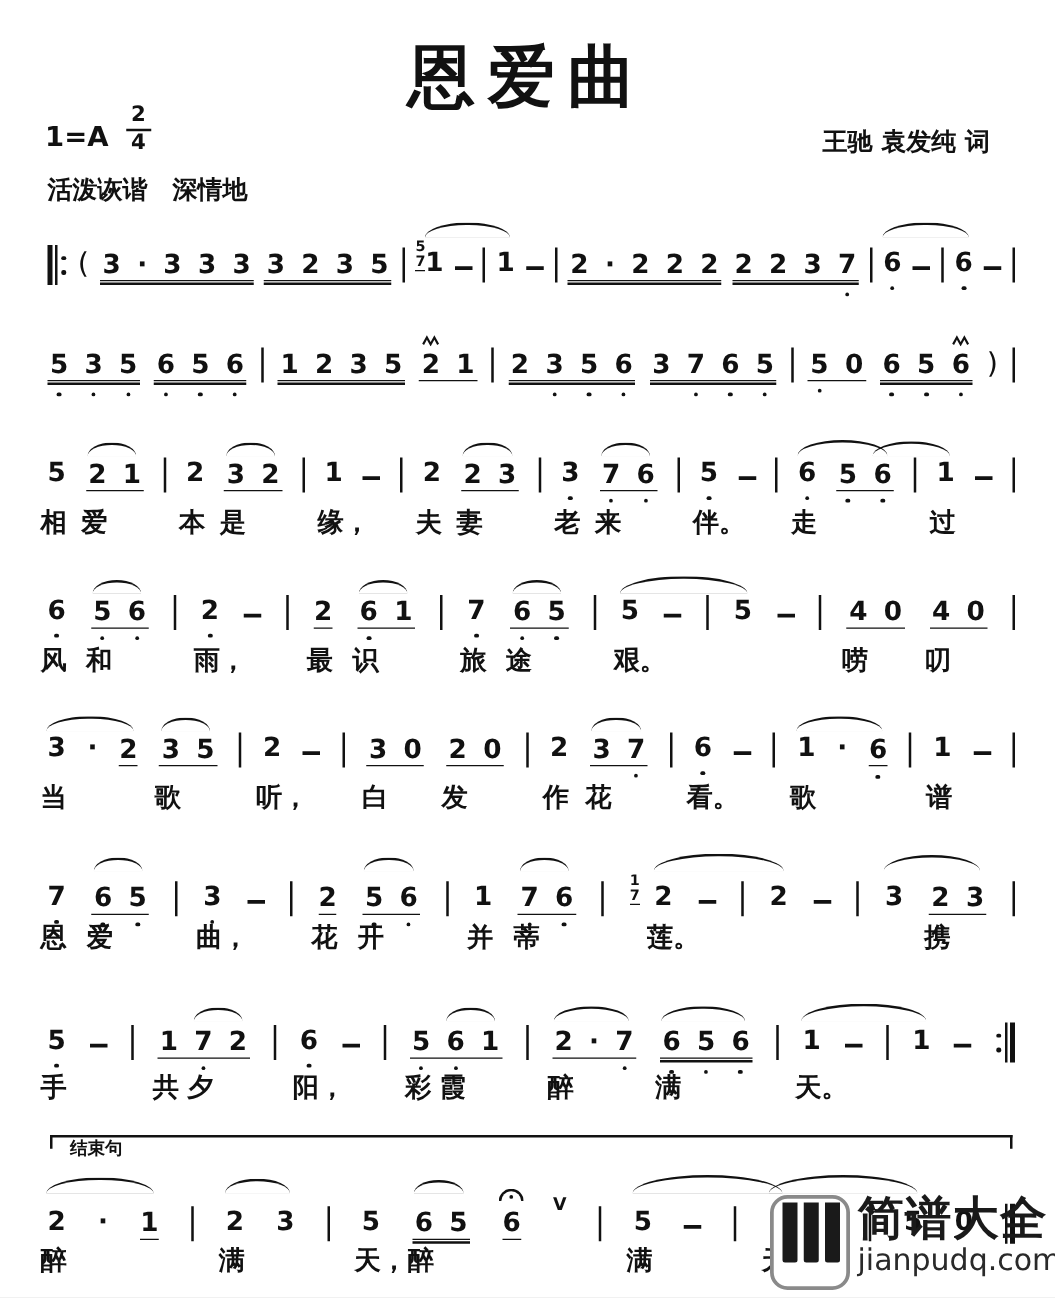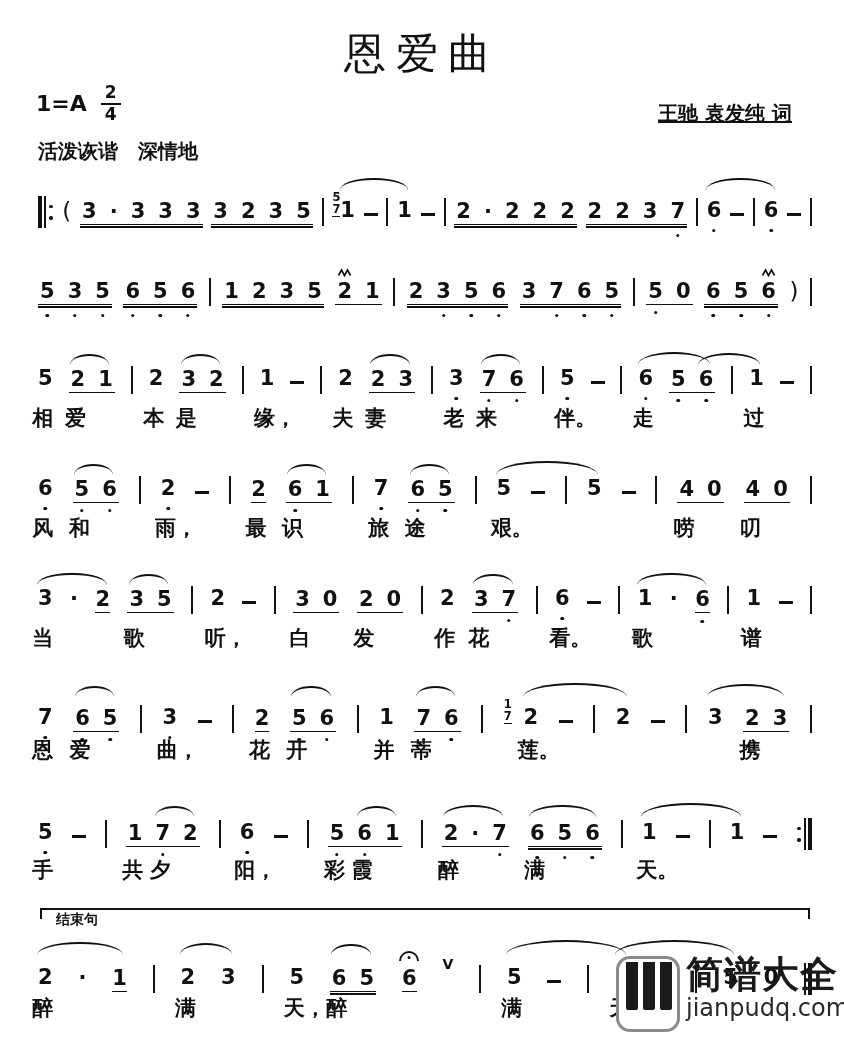--- a/index.html
+++ b/index.html
@@ -1,31 +1,31 @@
 <!DOCTYPE html>
 <html><head>
 <meta charset="utf-8">
 <style>
   html,body{margin:0;padding:0;background:#e8e8e8;}
   #page{position:relative;width:844px;height:1038px;background:#fff;color:#111;
         font-family:"DejaVu Sans","Liberation Sans",sans-serif;overflow:hidden;}
   
   .title{position:absolute;top:26px;left:0;right:0;text-align:center;
-         font-size:42px;font-weight:400;letter-spacing:10px;}
+         font-size:54px;font-weight:700;letter-spacing:10px;}
   .subtitle{position:absolute;top:98px;left:0;right:0;text-align:center;
             font-size:22px;font-weight:700;}
-  .keyrow{position:absolute;top:84px;left:36px;display:flex;align-items:center;gap:14px;}
+  .keyrow{position:absolute;top:84px;left:36px;display:flex;align-items:flex-end;gap:14px;}
   .keysig{font-size:22px;font-weight:700;}
   .ts{display:inline-flex;flex-direction:column;align-items:center;line-height:1;
       font-size:17px;font-weight:700;}
   .ts .tnum{border-bottom:2px solid #111;padding:0 4px 2px;}
   .ts .tden{padding-top:1px;}
   .tempo{position:absolute;top:138px;left:38px;font-size:20px;font-weight:700;}
   .credits{position:absolute;top:100px;right:52px;text-align:center;
-           font-size:20px;font-weight:700;line-height:1.35;text-decoration:underline;}
+           font-size:20px;font-weight:700;line-height:1.35;}
   
   .sline{position:absolute;left:36px;right:30px;height:92px;}
   .row{position:absolute;left:2px;right:2px;top:26px;display:flex;
        justify-content:space-between;align-items:flex-end;}
   .cell{position:relative;display:inline-flex;justify-content:center;
         padding-bottom:4px;line-height:1;}
   .cell .n{font-size:21px;font-weight:700;line-height:1;}
   .aug .n{font-size:21px;}
   .grp{display:inline-flex;gap:13px;align-items:flex-end;position:relative;
        border-bottom:1.5px solid #111;padding:0 2px 2px;}

